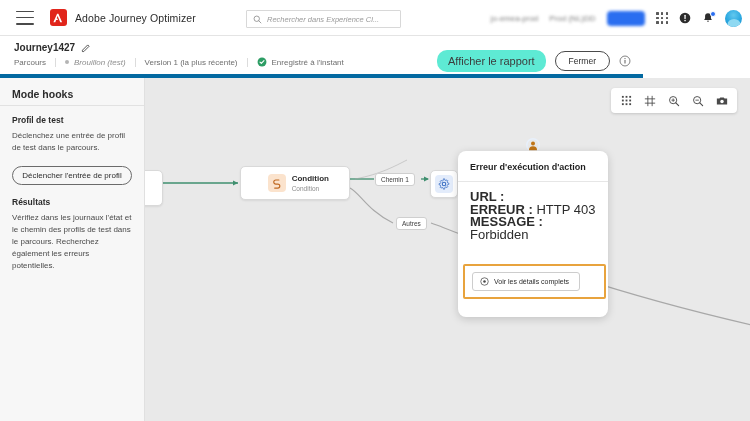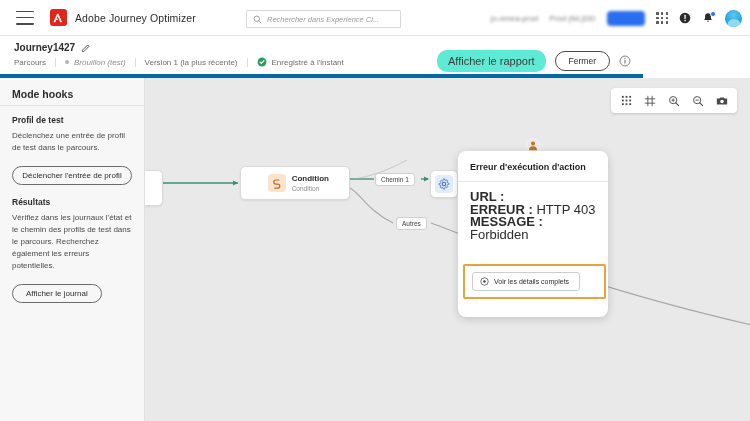--- a/index.html
+++ b/index.html
@@ -253,21 +253,20 @@
     <div class="lp-h1">Mode hooks</div>
     <div class="lp-sep"></div>
 
     <div class="lp-h2">Profil de test</div>
     <p class="lp-p">Déclenchez une entrée de profil de test dans le parcours.</p>
     <button class="btn-pillw">Déclencher l'entrée de profil</button>
 
     <div style="height:8px"></div>
     <div class="lp-h2">Résultats</div>
     <p class="lp-p">Vérifiez dans les journaux l'état et le chemin des profils de test dans le parcours. Recherchez également les erreurs potentielles.</p>
-    <button class="btn-pillw narrow">Afficher le journal</button>
   </div>
 
   <div class="canvas">
 
     <svg class="edges" viewBox="0 0 605 343">
       <line x1="18" y1="105" x2="93" y2="105" stroke="#3f8f6f" stroke-width="1.3"></line>
       <polygon points="93,105 88,102.6 88,107.4" fill="#3f8f6f"></polygon>
       <line x1="205" y1="101" x2="229" y2="101" stroke="#3f8f6f" stroke-width="1.3"></line>
       <line x1="276" y1="101" x2="283" y2="101" stroke="#3f8f6f" stroke-width="1.3"></line>
       <polygon points="284,101 279,98.6 279,103.4" fill="#3f8f6f"></polygon>

